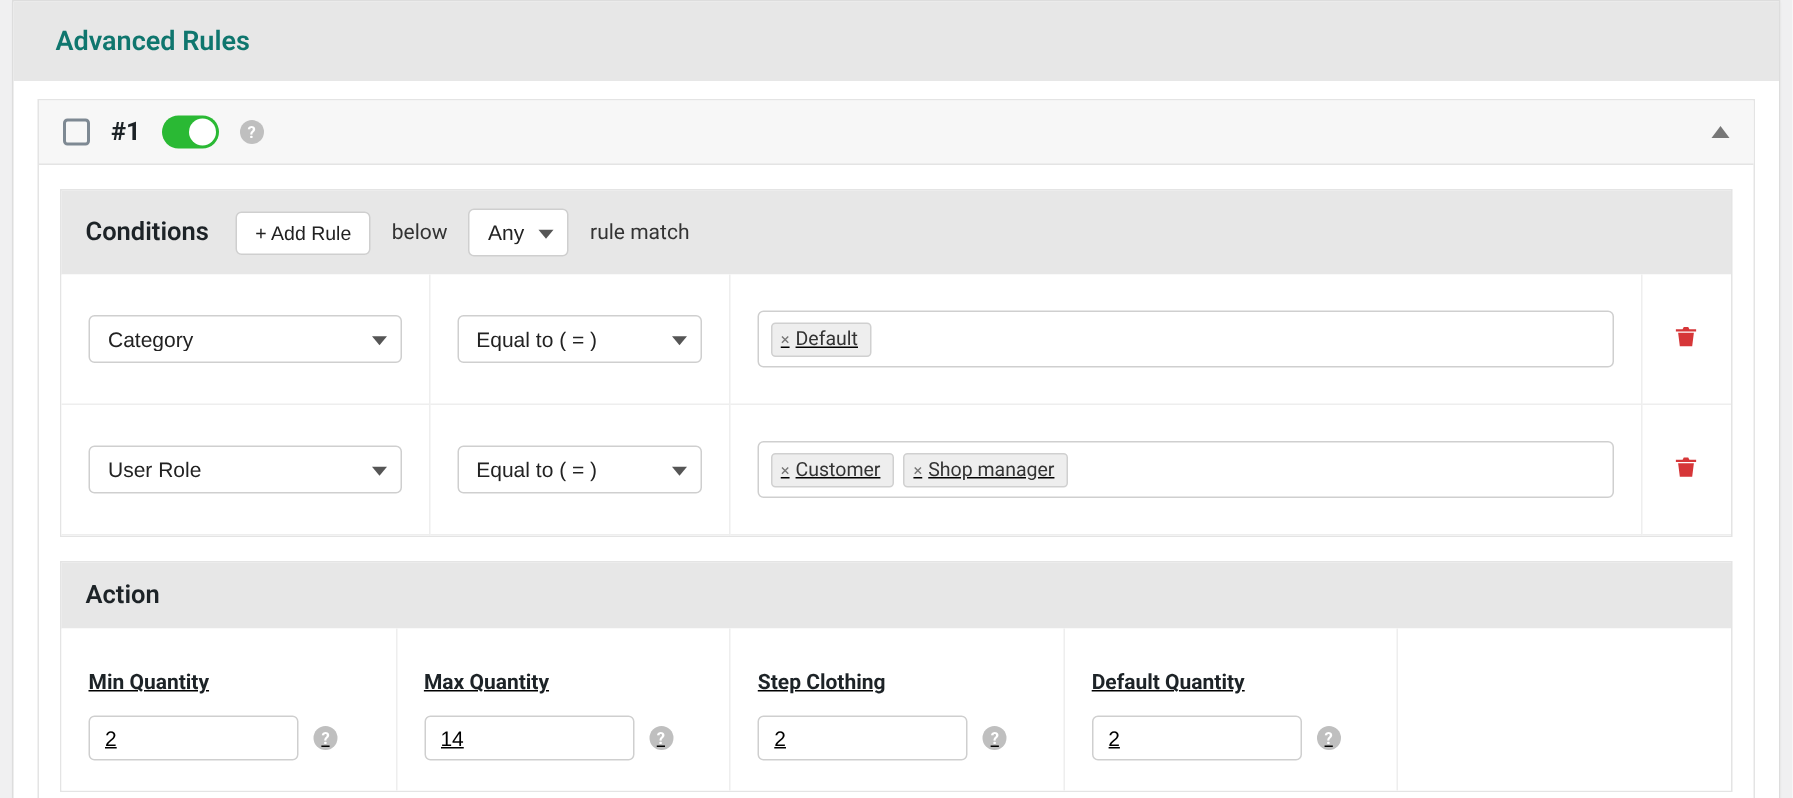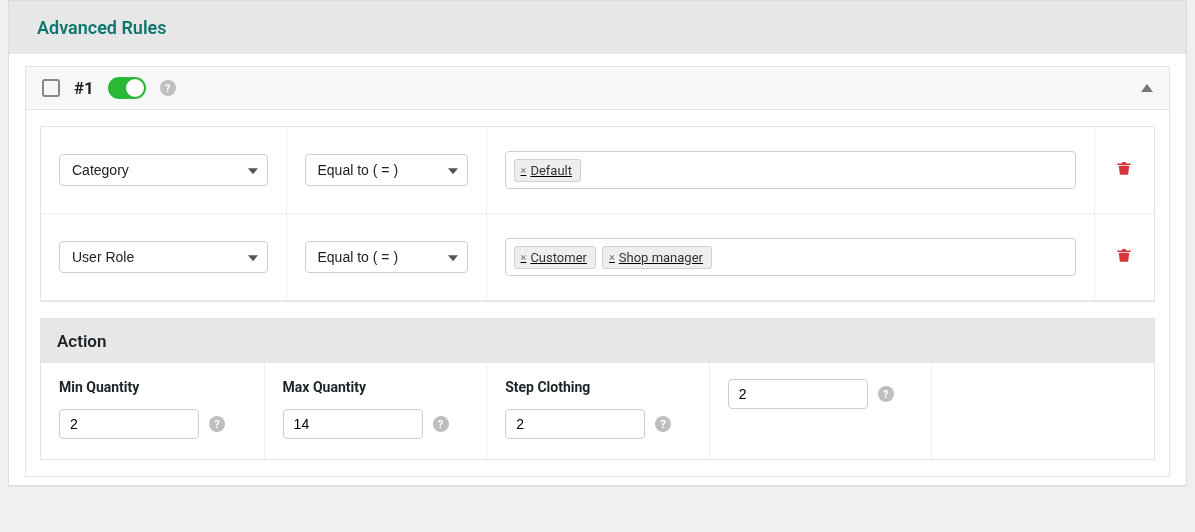--- a/index.html
+++ b/index.html
@@ -28,21 +28,21 @@
   .cond-table td:last-child { border-right: none; }
   .col-field { width: 245px; }
   .col-op { width: 200px; margin-left: 12px; }
   .col-del { width: 60px; text-align: center; }
   .tagbox { border: 1px solid #cfcfcf; border-radius: 4px; padding: 6px 8px; min-height: 38px; display: flex; align-items: center; gap: 6px; flex-wrap: wrap; background:#fff; }
   .tag { background: #eeeeee; border: 1px solid #d0d0d0; border-radius: 3px; padding: 3px 8px 3px 6px; font-size: 13px; color: #333; display: inline-flex; align-items: center; gap: 4px; }
   .tag-x { color: #777; font-size: 11px; cursor: pointer; }
   .trash { cursor: pointer; display: inline-block; }
   .trash svg { width: 18px; height: 20px; fill: #d63638; }
   .action-grid { display: grid; grid-template-columns: repeat(5, 1fr); gap: 0; background:#fff; }
-  .action-cell { padding: 16px 18px 20px 18px; border-left: 1px solid #eee; }
+  .action-cell { padding: 28px 18px 20px 18px; border-left: 1px solid #eee; text-decoration: underline; }
   .action-cell:first-child { border-left: none; }
   .action-label { font-weight: 700; font-size: 14px; color: #1d2327; margin-bottom: 14px; }
   .action-row { display: flex; align-items: center; gap: 10px; }
   .txt { border: 1px solid #cfcfcf; border-radius: 4px; padding: 6px 10px; font-size: 14px; width: 140px; }
   .muted { color: #333; font-size: 14px; }
 </style>
 </head>
 <body>
 
 <div class="panel">
@@ -54,20 +54,31 @@
       <span class="rule-num">#1</span>
       <span class="toggle">
           <span class="toggle-knob"></span>
         </span>
       <span class="help">?</span>
       <span class="spacer"></span>
       <span class="collapse-tri"></span>
     </div>
 
     <div class="sub-panel">
+      <div class="sub-head">
+        <span class="sub-title">Conditions</span>
+        <button class="btn">+ Add Rule</button>
+        <span class="muted">below</span>
+        <span class="select-wrap">
+          <select class="select" style="padding-right:28px;">
+            <option>Any</option>
+          </select>
+        </span>
+        <span class="muted">rule match</span>
+      </div>
 
       <table class="cond-table">
         <tbody>
             <tr>
           <td class="col-field">
             <span class="select-wrap" style="width:100%;">
               <select class="select">
                 <option>Category</option>
               </select>
             </span>
@@ -154,20 +165,21 @@
           </div>
         </div>
         <div class="action-cell">
           <div class="action-label">Step Clothing</div>
           <div class="action-row">
             <input class="txt" value="2" style="">
             <span class="help">?</span>
           </div>
         </div>
         <div class="action-cell">
+          <div class="action-label">Default Quantity</div>
           <div class="action-row">
             <input class="txt" value="2" style="">
             <span class="help">?</span>
           </div>
         </div>
         <div class="action-cell">
         </div>
       </div>
     </div>
 

